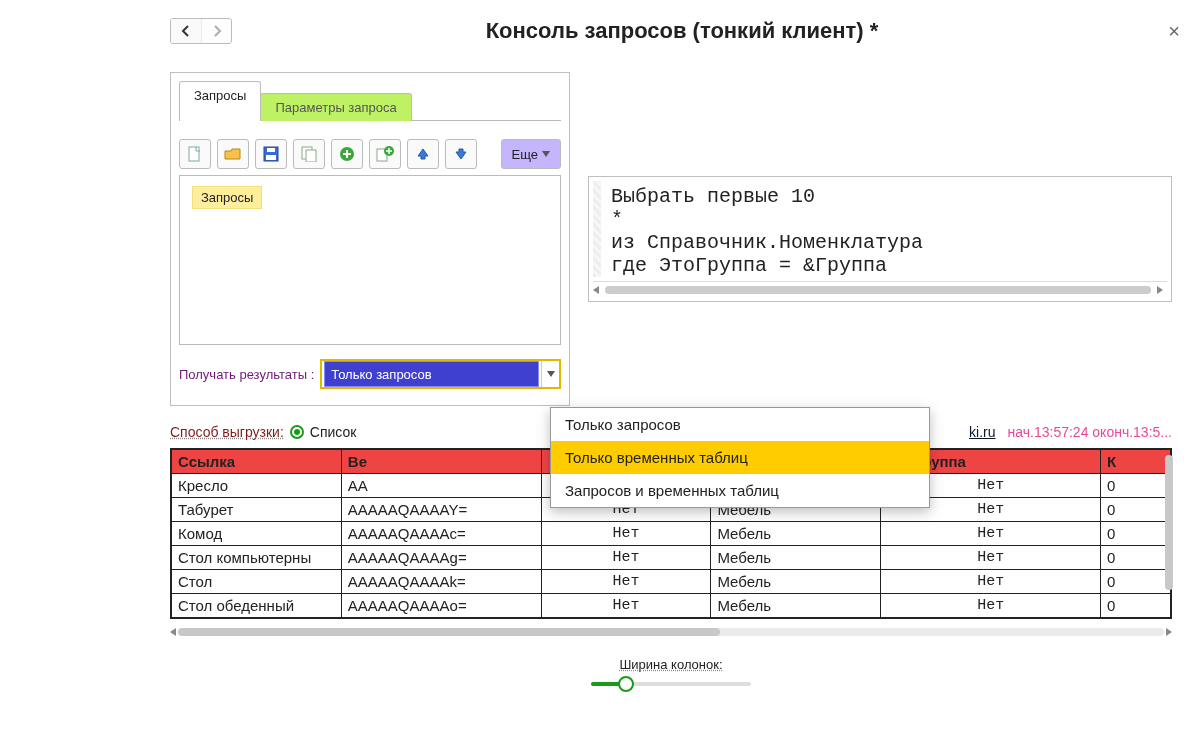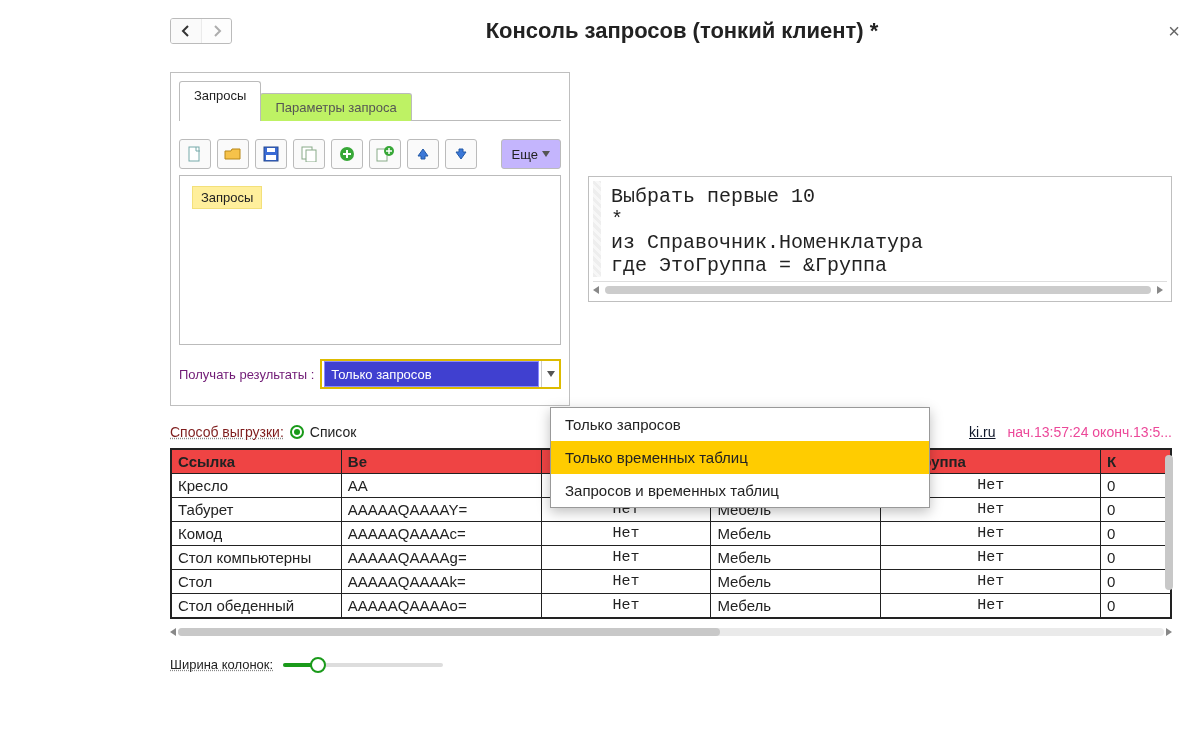--- a/index.html
+++ b/index.html
@@ -57,21 +57,21 @@
   .dropdown-pop .opt { padding:8px 14px; font-size:15px; cursor:pointer; }
   .dropdown-pop .opt.hl { background:#ffcc00; }
 
   .h-scroll { margin-top:6px; height:14px; display:flex; align-items:center; }
   .h-scroll .track { flex:1; height:8px; background:#eaeaea; border-radius:6px; position:relative; }
   .h-scroll .thumb { position:absolute; left:0; top:0; height:8px; width:55%; background:#c8c8c8; border-radius:6px; }
 
   .v-scroll { position:absolute; right:-6px; top:0; bottom:0; width:12px; display:flex; align-items:flex-start; }
   .v-scroll .thumb { width:8px; border-radius:6px; background:#c8c8c8; height:80%; margin-top:6px; }
 
-  .col-slider { display:flex; align-items:center; gap:10px; margin-top:18px; }
+  .col-slider { display:flex; align-items:center; gap:10px; margin-top:18px;flex-direction:column; }
   .col-slider .lbl { text-decoration:underline dotted #888; }
   .slider-track { width:160px; height:4px; background:#ddd; position:relative; border-radius:2px; }
   .slider-fill { position:absolute; left:0; top:0; bottom:0; width:22%; background:#1a9a1a; border-radius:2px; }
   .slider-handle { position:absolute; left:22%; top:50%; transform:translate(-50%,-50%); width:16px; height:16px; border:2px solid #1a9a1a; border-radius:50%; background:#fff; cursor:pointer; }
 
   svg { display:block; }
 </style>
 </head>
 <body>
 

